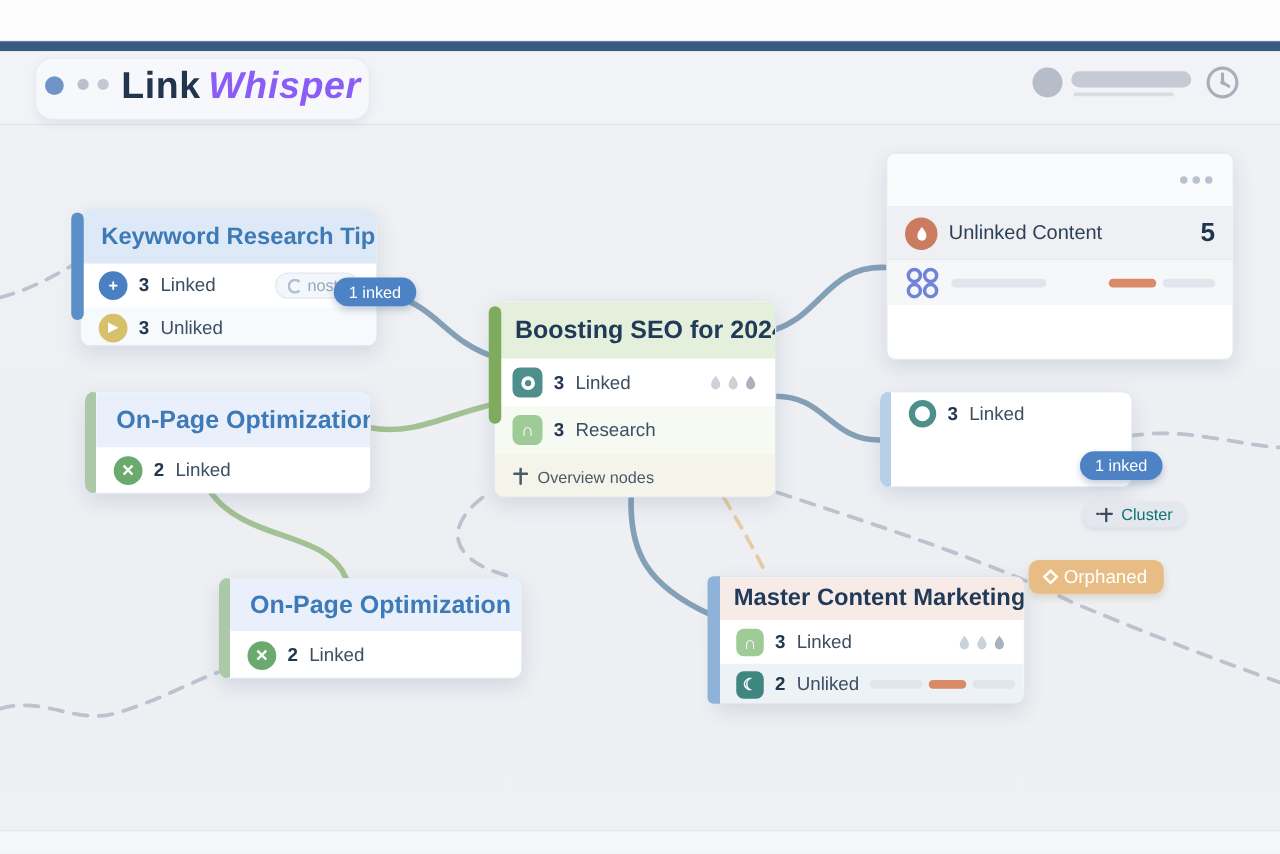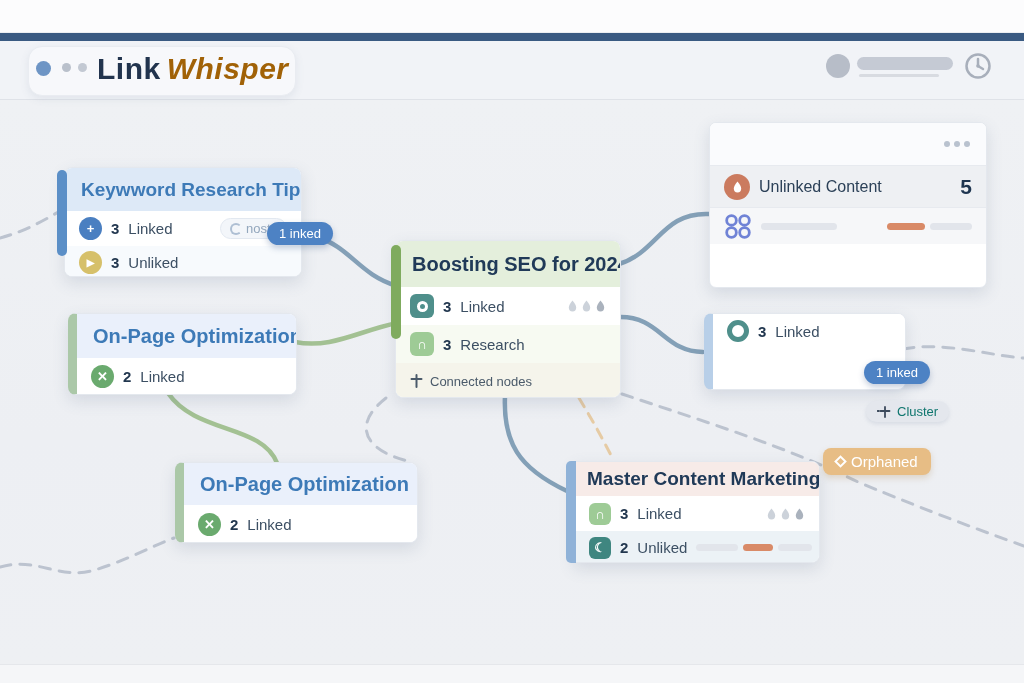--- a/index.html
+++ b/index.html
@@ -17,21 +17,21 @@
   .stage { position:absolute; inset:0; }
 
   
   .logo-tab { position:absolute; left:28px; top:46px; width:268px; height:50px; background:#f7f8fb;
               border:1px solid #e9ecf1; border-radius:14px; box-shadow:0 3px 8px rgba(90,110,140,.10); }
   .dot { border-radius:50%; position:absolute; }
   .dot-blue { left:36px; top:61px; width:15px; height:15px; background:#6e95c5; }
   .dot-g1 { left:62px; top:63px; width:9px; height:9px; background:#b9c0cb; }
   .dot-g2 { left:78px; top:63px; width:9px; height:9px; background:#c3c9d3; }
   .logo { position:absolute; left:97px; top:52px; font-size:30px; font-weight:700; color:#22344e; letter-spacing:.5px; white-space:nowrap; }
-  .logo em { font-style:italic; font-weight:600; color:#a16207; margin-left:6px; }
+  .logo em { font-style:italic; font-weight:600; color:#8b5cf6; margin-left:6px; }
 
   .avatar { position:absolute; left:826px; top:54px; width:24px; height:24px; border-radius:50%; background:#b7bdc8; }
   .hbar1 { position:absolute; left:857px; top:57px; width:96px; height:13px; border-radius:7px; background:#c5cad4; }
   .hbar2 { position:absolute; left:859px; top:74px; width:80px; height:3px; border-radius:2px; background:#d8dbe1; }
   .clock { position:absolute; left:964px; top:52px; }
 
   
   svg.edges { position:absolute; inset:0; z-index:1; }
   .edge { fill:none; stroke-linecap:round; }
   .edge-blue  { stroke:var(--line-blue,#7d9bb3); stroke-width:4.5; opacity:.95; }
@@ -179,21 +179,21 @@
     </div>
     <div class="crow" style="height:38px;background:#f7faf2;">
       <span class="icsq" style="background:#9ecb96;font-size:14px;">∩</span>
       <span class="cnt">3</span>
       <span class="lbl">Research</span>
     </div>
     <div class="crow" style="height:36px;background:#f5f4eb;gap:7px;">
       <svg width="13" height="14" viewBox="0 0 13 14">
           <path d="M6.5,1 V13 M1.5,5 H11.5" stroke="#4a5a6a" stroke-width="2" stroke-linecap="round"></path>
         </svg>
-      <span style="font-size:13px;color:#4a5a6a;">Connected nodes</span>
+      <span style="font-size:13px;color:#4a5a6a;">Overview nodes</span>
     </div>
   </div>
 
   <div class="card" style="left:709px;top:122px;width:278px;height:166px;border-radius:7px;">
     <div class="chead title-navy" style="height:43px;font-size:18px;background:#fafbfd;border-bottom:1px solid #e7eaef;">
       <span class="menu-dots">
           <i></i>
           <i></i>
           <i></i>
         </span>

